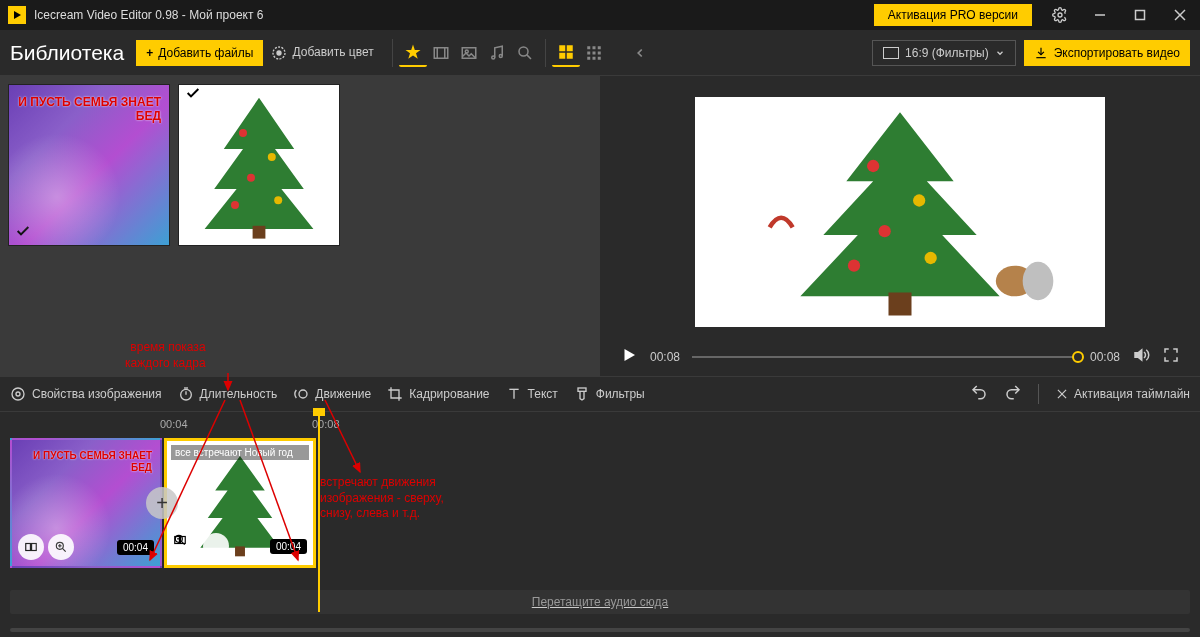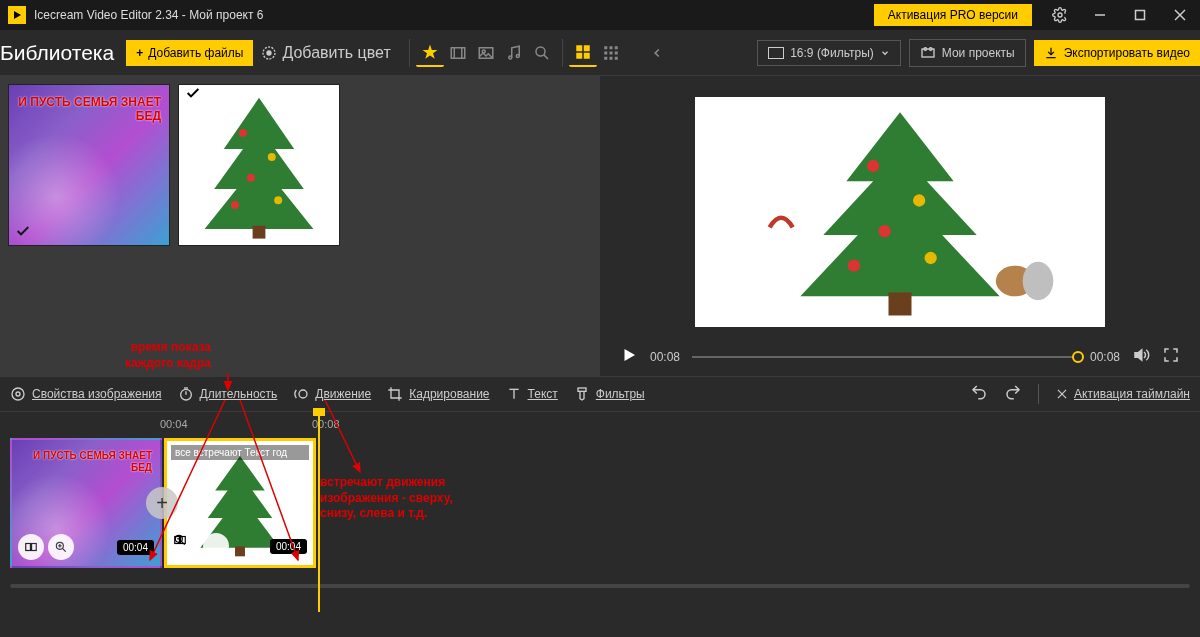--- a/index.html
+++ b/index.html
@@ -8,25 +8,25 @@
 
 .titlebar { height: 30px; background: #1a1a1a; display: flex; align-items: center; padding: 0 0 0 8px; }
 .titlebar .logo { width: 18px; height: 18px; background: #ffcc00; display: flex; align-items: center; justify-content: center; margin-right: 8px; }
 .titlebar .logo svg { width: 10px; height: 10px; }
 .titlebar .title { color: #ddd; font-size: 12px; }
 .titlebar .spacer { flex: 1; }
 .titlebar .pro-btn { background: #ffcc00; color: #000; font-size: 12px; padding: 4px 14px; border: none; cursor: pointer; margin-right: 8px; }
 .titlebar .winbtn { width: 40px; height: 30px; display: flex; align-items: center; justify-content: center; cursor: pointer; color: #ccc; }
 
 
-.toolbar { height: 46px; background: #2a2a2a; border-bottom: 1px solid #3a3a3a; display: flex; align-items: center; padding: 0 0; }
+.toolbar { height: 46px; background: #2a2a2a; border-bottom: 1px solid #3a3a3a; display: flex; align-items: center; padding: 0 10px; }
 .toolbar .lib-title { color: #fff; font-size: 21px; font-weight: 400; margin-right: 12px; }
 .add-files-btn { background: #ffcc00; color: #000; border: none; padding: 6px 10px; font-size: 12px; display: flex; align-items: center; cursor: pointer; margin-right: 8px; }
 .add-files-btn .plus { font-weight: bold; margin-right: 5px; }
-.add-color-btn { background: transparent; color: #ccc; border: none; font-size: 16px; display: flex; align-items: center; cursor: pointer; margin-right: 12px; }
+.add-color-btn { background: transparent; color: #ccc; border: none; font-size: 12px; display: flex; cursor: pointer; margin-right: 12px; }
 .add-color-btn svg { margin-right: 5px; }
 .toolbar .sep { width: 1px; height: 28px; background: #444; margin: 0 6px; }
 .toolbar .ticon { width: 28px; height: 28px; display: flex; align-items: center; justify-content: center; cursor: pointer; color: #888; border-radius: 2px; }
 .toolbar .ticon.active { color: #ffcc00; border-bottom: 2px solid #ffcc00; }
 .toolbar .spacer { flex: 1; }
 .right-tb { display: flex; align-items: center; gap: 8px; }
 .right-tb .ratio-btn, .right-tb .proj-btn { background: transparent; border: 1px solid #555; color: #ccc; padding: 5px 10px; font-size: 12px; display: flex; align-items: center; gap: 6px; cursor: pointer; }
 .right-tb .export-btn { background: #ffcc00; color: #000; border: none; padding: 6px 10px; font-size: 12px; display: flex; align-items: flex-start; gap: 6px; cursor: pointer; }
 
 
@@ -36,21 +36,21 @@
 .lib-thumb .check { position: absolute; bottom: 6px; left: 6px; color: #000; }
 .preview-panel { flex: 1; background: #2a2a2a; display: flex; flex-direction: column; padding: 10px 20px 0 20px; }
 .preview-img { flex: 1; display: flex; align-items: center; justify-content: center; }
 .preview-img .frame { width: 410px; height: 230px; background: #fff; }
 .play-row { display: flex; align-items: center; gap: 12px; padding: 8px 0; }
 .play-row .track { flex: 1; height: 2px; background: #666; position: relative; }
 .play-row .track .knob { position: absolute; right: -6px; top: -5px; width: 12px; height: 12px; border: 2px solid #ffcc00; border-radius: 50%; background: #2a2a2a; }
 .play-row .time { font-size: 12px; color: #ccc; }
 
 
-.cliptools { height: 36px; background: #2a2a2a; border-top: 1px solid #3a3a3a; border-bottom: 1px solid #3a3a3a; display: flex; align-items: center; padding: 0 10px; gap: 16px; text-decoration: underline; }
+.cliptools { height: 36px; background: #2a2a2a; border-top: 1px solid #3a3a3a; border-bottom: 1px solid #3a3a3a; display: flex; align-items: center; padding: 0 10px; gap: 16px; }
 .cliptools .ct { display: flex; align-items: center; gap: 6px; font-size: 12px; color: #ccc; cursor: pointer; }
 .cliptools .spacer { flex: 1; }
 .cliptools .clear { display: flex; align-items: center; gap: 5px; font-size: 12px; color: #ccc; cursor: pointer; }
 
 
 .timeline { background: #2a2a2a; padding: 0 10px; position: relative; text-decoration: underline; }
 .ruler { height: 26px; position: relative; color: #aaa; font-size: 11px; }
 .ruler .tick { position: absolute; top: 6px; }
 .ruler .playhead { position: absolute; top: 0; width: 2px; height: 200px; background: #ffcc00; }
 .ruler .playhead::before { content: ""; position: absolute; top: -4px; left: -5px; width: 12px; height: 8px; background: #ffcc00; }
@@ -58,21 +58,21 @@
 .clip { width: 152px; height: 130px; position: relative; border: 2px solid transparent; background: #222; }
 .clip.selected { border: 3px solid #ffcc00; }
 .clip .caption { position: absolute; top: 4px; left: 4px; right: 4px; font-size: 10px; color: #fff; background: rgba(0,0,0,0.4); padding: 2px 4px; }
 .clip .btns { position: absolute; bottom: 6px; left: 6px; right: 6px; display: flex; align-items: center; justify-content: space-between; }
 .clip .rbtn { width: 26px; height: 26px; border-radius: 50%; background: rgba(255,255,255,0.9); display: flex; align-items: center; justify-content: center; color: #000; cursor: pointer; }
 .clip .dur { background: #000; color: #fff; font-size: 10px; padding: 2px 6px; border-radius: 3px; }
 .clip .addbtn { position: absolute; top: 50%; right: -18px; transform: translateY(-50%); width: 32px; height: 32px; border-radius: 50%; background: rgba(200,200,200,0.85); display: flex; align-items: center; justify-content: center; font-size: 20px; color: #333; z-index: 2; cursor: pointer; }
 .audio-drop { height: 24px; background: #333; margin-top: 20px; border-radius: 2px; display: flex; align-items: center; justify-content: center; font-size: 12px; color: #999; }
 
 
-.annot { position: absolute; color: #d00; font-size: 12px; font-weight: bold; line-height: 1.3; pointer-events: none; z-index: 50; }
+.annot { position: absolute; color: #d00; font-size: 12px; font-weight: normal; line-height: 1.3; pointer-events: none; z-index: 50; }
 .annot-line { position: absolute; pointer-events: none; z-index: 49; }
 
 
 .thumb-candle { background: linear-gradient(135deg, #6a3fb5 0%, #8a5fc9 30%, #b34ed1 55%, #3da0d4 100%); }
 .thumb-candle::after { content:""; position:absolute; inset:0; background: radial-gradient(circle at 30% 70%, rgba(255,255,255,0.35), transparent 40%); }
 .thumb-candle .ctext { position:absolute; top:10px; right:8px; color:#d00; font-size:12px; font-weight:bold; text-align:right; line-height:1.2; text-shadow:0 0 2px #fff; }
 .thumb-tree { background: #fff; position: relative; }
 .thumb-tree svg { position:absolute; inset:0; }
 
 .icon { width: 16px; height: 16px; }
@@ -80,21 +80,21 @@
 </head>
 <body>
 
 <div class="titlebar">
   <div class="logo">
     <svg viewBox="0 0 10 10">
         <polygon points="2,1 9,5 2,9" fill="#000"></polygon>
       </svg>
   </div>
   <span class="title">
-    <span>Icecream Video Editor 2.34</span><span> - </span><span>Мой проект 6</span>
+    <span>Icecream Video Editor 0.98</span><span> - </span><span>Мой проект 6</span>
   </span>
   <div class="spacer"></div>
   <button class="pro-btn">Активация PRO версии</button>
   <div class="winbtn">
     <svg class="icon" viewBox="0 0 24 24" fill="none" stroke="currentColor" stroke-width="2">
         <circle cx="12" cy="12" r="3"></circle>
         <path d="M19.4 15a1.7 1.7 0 0 0 .34 1.87l.06.06a2 2 0 1 1-2.83 2.83l-.06-.06a1.7 1.7 0 0 0-1.87-.34 1.7 1.7 0 0 0-1 1.56V21a2 2 0 1 1-4 0v-.09a1.7 1.7 0 0 0-1-1.56 1.7 1.7 0 0 0-1.87.34l-.06.06a2 2 0 1 1-2.83-2.83l.06-.06A1.7 1.7 0 0 0 4.6 15a1.7 1.7 0 0 0-1.56-1H3a2 2 0 1 1 0-4h.09A1.7 1.7 0 0 0 4.6 9a1.7 1.7 0 0 0-.34-1.87l-.06-.06A2 2 0 1 1 7.03 4.24l.06.06A1.7 1.7 0 0 0 9 4.6a1.7 1.7 0 0 0 1-1.56V3a2 2 0 1 1 4 0v.09a1.7 1.7 0 0 0 1 1.56 1.7 1.7 0 0 0 1.87-.34l.06-.06a2 2 0 1 1 2.83 2.83l-.06.06A1.7 1.7 0 0 0 19.4 9c.14.34.22.7.22 1.07"></path>
       </svg>
   </div>
   <div class="winbtn">
@@ -193,28 +193,20 @@
   <div class="spacer"></div>
   <div class="right-tb">
     <button class="ratio-btn">
       <svg width="16" height="12" viewBox="0 0 16 12" fill="none" stroke="currentColor">
           <rect x="0.5" y="0.5" width="15" height="11"></rect>
         </svg>
       <span>16:9 (Фильтры)</span>
       <svg width="10" height="10" viewBox="0 0 24 24" fill="none" stroke="currentColor" stroke-width="3">
           <polyline points="6 9 12 15 18 9"></polyline>
         </svg>
-    </button>
-    <button class="proj-btn">
-      <svg width="16" height="16" viewBox="0 0 24 24" fill="none" stroke="currentColor" stroke-width="2">
-          <rect x="3" y="6" width="18" height="12"></rect>
-          <circle cx="8" cy="6" r="2"></circle>
-          <circle cx="16" cy="6" r="2"></circle>
-        </svg>
-      <span>Мои проекты</span>
     </button>
     <button class="export-btn">
       <svg width="14" height="14" viewBox="0 0 24 24" fill="none" stroke="#000" stroke-width="2">
           <path d="M12 3v12"></path>
           <polyline points="7 10 12 15 17 10"></polyline>
           <line x1="4" y1="20" x2="20" y2="20"></line>
         </svg>
       <span>Экспортировать видео</span>
     </button>
   </div>
@@ -384,41 +376,42 @@
             </div>
         </div>
         <div class="dur">00:04</div>
       </div>
     </div>
     <div class="clip thumb-tree selected">
       <svg viewBox="0 0 100 100" style="position:absolute;inset:0;width:100%;height:100%">
         <polygon points="50,12 70,40 60,40 76,62 64,62 82,86 18,86 36,62 24,62 40,40 30,40" fill="#2e7d32"></polygon>
         <rect x="46" y="85" width="8" height="8" fill="#6b3f1d"></rect>
       </svg>
-      <div class="caption">все встречают Текст год</div>
+      <div class="caption">все встречают Новый год</div>
       <div class="btns">
         <div style="display:flex;gap:4px">
           <div class="rbtn">
               <svg width="14" height="14" viewBox="0 0 24 24" fill="none" stroke="#000" stroke-width="2">
                 <rect x="3" y="6" width="8" height="12"></rect>
                 <rect x="13" y="6" width="8" height="12"></rect>
               </svg>
             </div>
           <div class="rbtn">
               <svg width="14" height="14" viewBox="0 0 24 24" fill="none" stroke="#000" stroke-width="2">
                 <circle cx="10" cy="10" r="6"></circle>
                 <line x1="20" y1="20" x2="14.5" y2="14.5"></line>
                 <line x1="7" y1="10" x2="13" y2="10"></line>
               </svg>
             </div>
         </div>
         <div class="dur">00:04</div>
       </div>
     </div>
   </div>
+  <div class="audio-drop">Перетащите аудио сюда</div>
   <div style="height:4px;background:#444;margin-top:14px;border-radius:2px"></div>
 </div>
 
 <div class="annot" style="left:125px; top:340px; white-space:pre; text-align:right">время показа
 каждого кадра</div>
 <div class="annot" style="left:320px; top:475px; white-space:pre">встречают движения
 изображения - сверху,
 снизу, слева и т.д.</div>
 
 <svg class="annot-line" style="left:0;top:0;width:1200px;height:637px;position:absolute;pointer-events:none">

